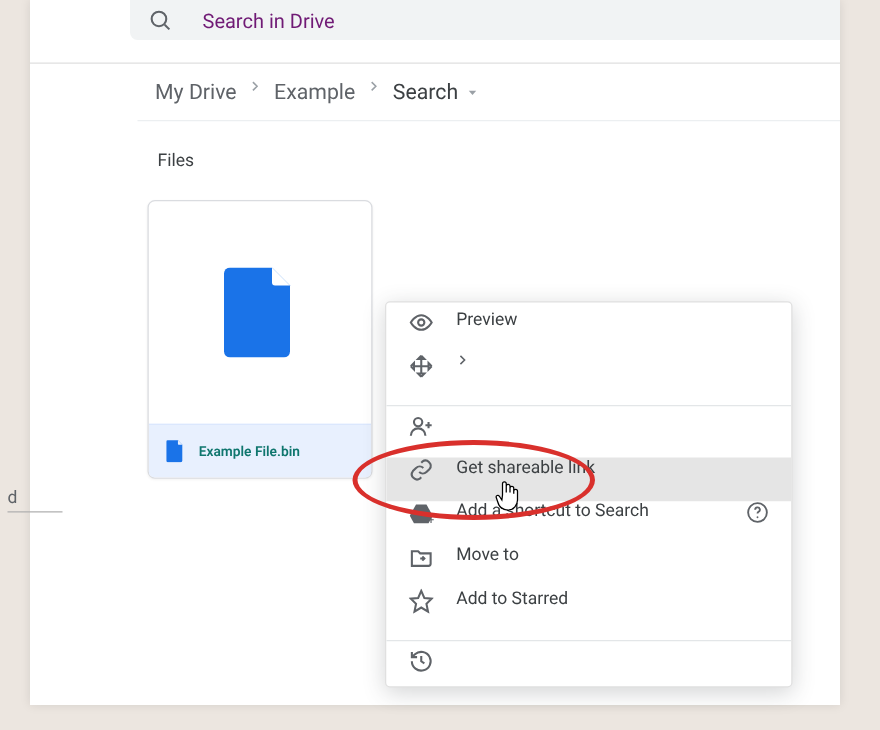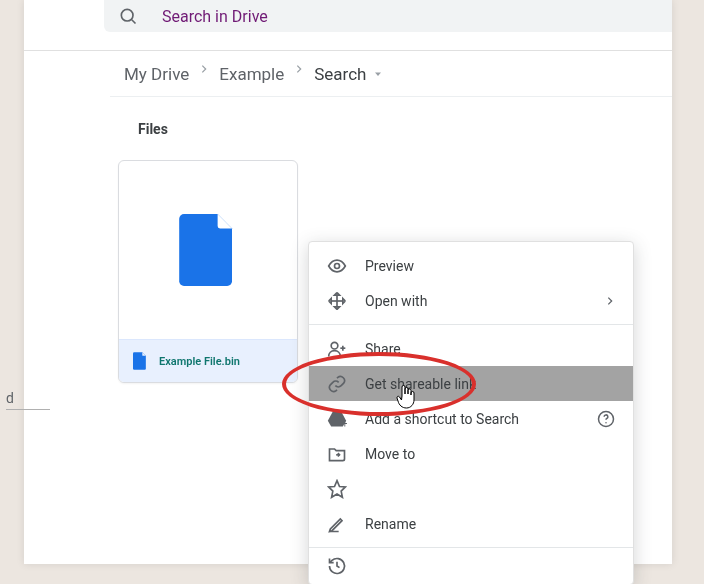--- a/index.html
+++ b/index.html
@@ -39,22 +39,22 @@
     position:absolute;left:100px;top:64px;
     display:flex;align-items:flex-start;gap:10px;
     font-size:17px;color:#5f6368;
   }
   .crumb{cursor:pointer}
   .crumbs .chev{color:#9aa0a6}
   .crumbs .last{color:#3c4043;display:flex;align-items:center;gap:6px}
   .hr2{position:absolute;left:86px;right:0;top:96px;border-top:1px solid #eceff1}
   
   .files-lbl{
-    position:absolute;left:114px;top:121px;
-    font-size:14px;font-weight:700;color:#3c4043;
+    position:absolute;left:102px;top:121px;
+    font-size:14px;font-weight:400;color:#3c4043;
   }
   
   .card{
     position:absolute;left:94px;top:160px;
     width:178px;
     border:1px solid #dadce0;
     border-radius:6px;
     background:#fff;
     box-shadow:0 1px 2px rgba(0,0,0,.05);
     overflow:hidden;
@@ -86,33 +86,33 @@
   .menu{
     position:absolute;left:284px;top:241px;width:324px;
     background:#fff;
     border:1px solid #e0e0e0;
     border-radius:4px;
     box-shadow:0 4px 18px rgba(60,64,67,.22);
     padding:6px 0;
     overflow:hidden;
   }
   .mi{
-    display:flex;align-items:center;
+    display:flex;
     height:35px;
     padding:0 18px;
     font-size:14px;
     color:#3c4043;
     cursor:pointer;
     position:relative;
   }
   .mi .mico{width:20px;height:20px;margin-right:18px;flex:0 0 auto}
   .mi .mlbl{flex:1}
   .mi .rchev{color:#5f6368}
   .mi .help{color:#5f6368}
-  .mi.hover{background:#a3a3a3}
+  .mi.hover{background:#e5e5e5}
   .sep{height:1px;background:#e3e6e8;margin:6px 0}
   .menu .cut{height:24px}  
   
   .redov{
     position:absolute;
     left:282px;top:352px;width:186px;height:56px;
     border:4px solid #d9302c;
     border-radius:50%/50%;
     pointer-events:none;
   }
@@ -193,38 +193,36 @@
       <span class="mico">
         <svg width="20" height="20" viewBox="0 0 24 24" fill="none" stroke="#5f6368" stroke-width="2">
             <polyline points="12 2 9 5 15 5 12 2"></polyline>
             <polyline points="12 22 15 19 9 19 12 22"></polyline>
             <polyline points="2 12 5 9 5 15 2 12"></polyline>
             <polyline points="22 12 19 15 19 9 22 12"></polyline>
             <line x1="12" y1="5" x2="12" y2="19"></line>
             <line x1="5" y1="12" x2="19" y2="12"></line>
           </svg>
       </span>
-      <span class="mlbl">Open with</span>
       <span class="rchev">
         <svg width="10" height="10" viewBox="0 0 24 24" fill="none" stroke="#5f6368" stroke-width="3">
             <polyline points="8 4 16 12 8 20"></polyline>
           </svg>
       </span>
     </div>
     <div class="sep"></div>
     <div class="mi">
       <span class="mico">
         <svg width="20" height="20" viewBox="0 0 24 24" fill="none" stroke="#5f6368" stroke-width="2">
             <circle cx="9" cy="8" r="4"></circle>
             <path d="M2 21c0-4 3-7 7-7s7 3 7 7"></path>
             <line x1="19" y1="8" x2="19" y2="14"></line>
             <line x1="16" y1="11" x2="22" y2="11"></line>
           </svg>
       </span>
-      <span class="mlbl">Share</span>
     </div>
     <div class="mi hover">
       <span class="mico">
         <svg width="20" height="20" viewBox="0 0 24 24" fill="none" stroke="#5f6368" stroke-width="2">
             <path d="M10 14a5 5 0 0 0 7 0l3-3a5 5 0 0 0-7-7l-1 1"></path>
             <path d="M14 10a5 5 0 0 0-7 0l-3 3a5 5 0 0 0 7 7l1-1"></path>
           </svg>
       </span>
       <span class="mlbl">Get shareable link</span>
     </div>
@@ -253,29 +251,21 @@
           </svg>
       </span>
       <span class="mlbl">Move to</span>
     </div>
     <div class="mi">
       <span class="mico">
         <svg width="20" height="20" viewBox="0 0 24 24" fill="none" stroke="#5f6368" stroke-width="2">
             <polygon points="12 2 15 9 22 9.5 17 14.5 18.5 22 12 18 5.5 22 7 14.5 2 9.5 9 9"></polygon>
           </svg>
       </span>
-    </div>
-    <div class="mi">
-      <span class="mico">
-        <svg width="20" height="20" viewBox="0 0 24 24" fill="none" stroke="#5f6368" stroke-width="2">
-            <path d="M3 21l3-1 12-12-2-2L4 18l-1 3z"></path>
-            <line x1="3" y1="21" x2="14" y2="21"></line>
-          </svg>
-      </span>
-      <span class="mlbl">Rename</span>
+      <span class="mlbl">Add to Starred</span>
     </div>
     <div class="sep"></div>
     <div class="mi cut">
       <span class="mico">
         <svg width="20" height="20" viewBox="0 0 24 24" fill="none" stroke="#5f6368" stroke-width="2">
             <path d="M3 12a9 9 0 1 0 3-6.7L3 8"></path>
             <polyline points="3 3 3 8 8 8"></polyline>
             <polyline points="12 7 12 12 15 14"></polyline>
           </svg>
       </span>

